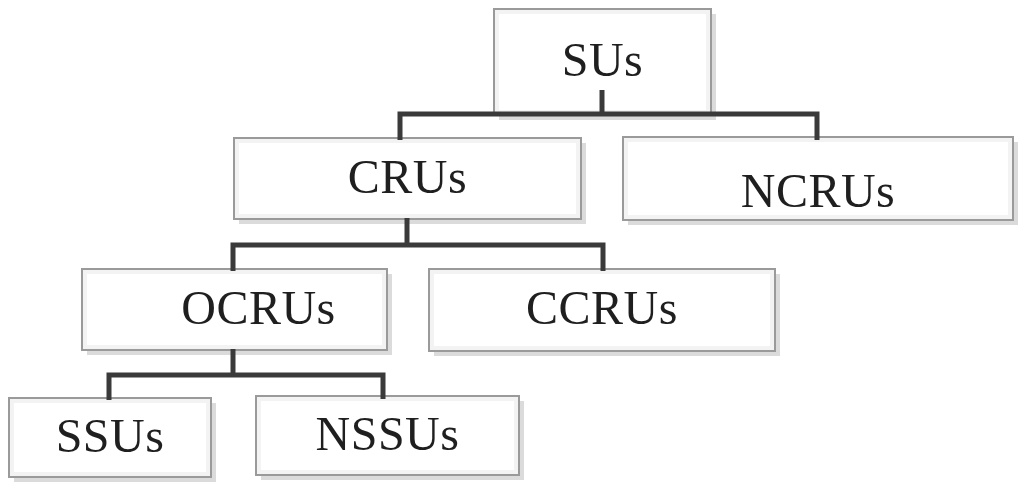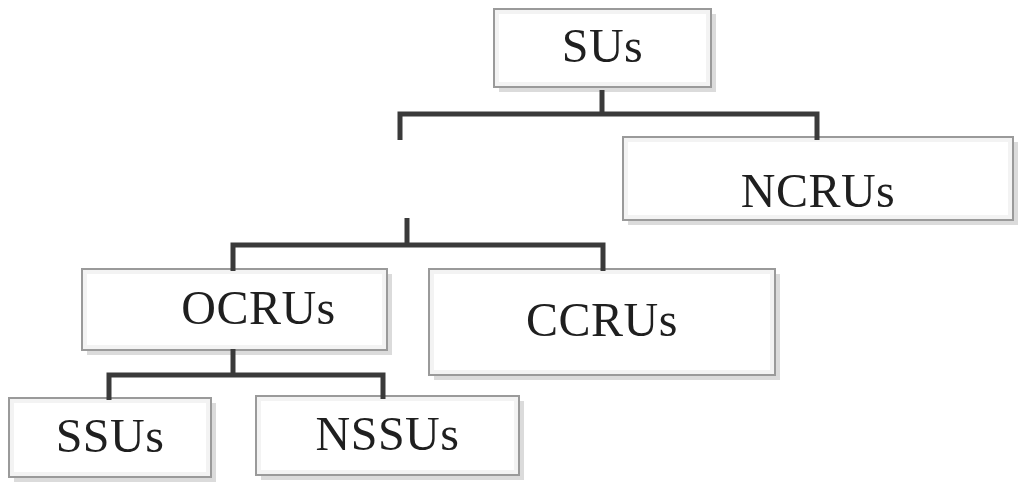--- a/index.html
+++ b/index.html
@@ -29,25 +29,25 @@
   }
   .node .label {
     font-size: 48px;
     line-height: 1;
     color: #1f1f1f;
     letter-spacing: 0.5px;
     padding-bottom: 4px;
     white-space: nowrap;
   }
   
-  #node-sus    { left: 493px; top: 8px;   width: 219px; height: 80px; }
+  #node-sus    { left: 493px; top: 8px;   width: 219px; height: 108px; }
   #node-crus   { left: 233px; top: 137px; width: 349px; height: 83px; }
   #node-ncrus  { left: 622px; top: 136px; width: 392px; height: 85px; align-items: flex-end; }
   #node-ocrus  { left: 81px;  top: 268px; width: 307px; height: 83px; padding-left: 48px; }
-  #node-ccrus  { left: 428px; top: 268px; width: 348px; height: 108px; }
+  #node-ccrus  { left: 428px; top: 268px; width: 348px; height: 84px; }
   #node-ssus   { left: 8px;   top: 397px; width: 204px; height: 81px; }
   #node-nssus  { left: 255px; top: 395px; width: 265px; height: 81px; }
 
   .connectors {
     position: absolute;
     left: 0; top: 0;
     width: 1024px;
     height: 488px;
     z-index: 2;
     pointer-events: none;
@@ -74,20 +74,23 @@
     <path d="M233,271 L233,245 L603,245 L603,271"></path>
 
     <path d="M233,349 L233,375"></path>
     <path d="M109,400 L109,375 L383,375 L383,399"></path>
   </svg>
 
   <div class="node" id="node-sus">
     <span class="label">SUs</span>
   </div>
 
+  <div class="node" id="node-crus">
+    <span class="label">CRUs</span>
+  </div>
 
   <div class="node" id="node-ncrus">
     <span class="label">NCRUs</span>
   </div>
 
   <div class="node" id="node-ocrus">
     <span class="label">OCRUs</span>
   </div>
 
   <div class="node" id="node-ccrus">

